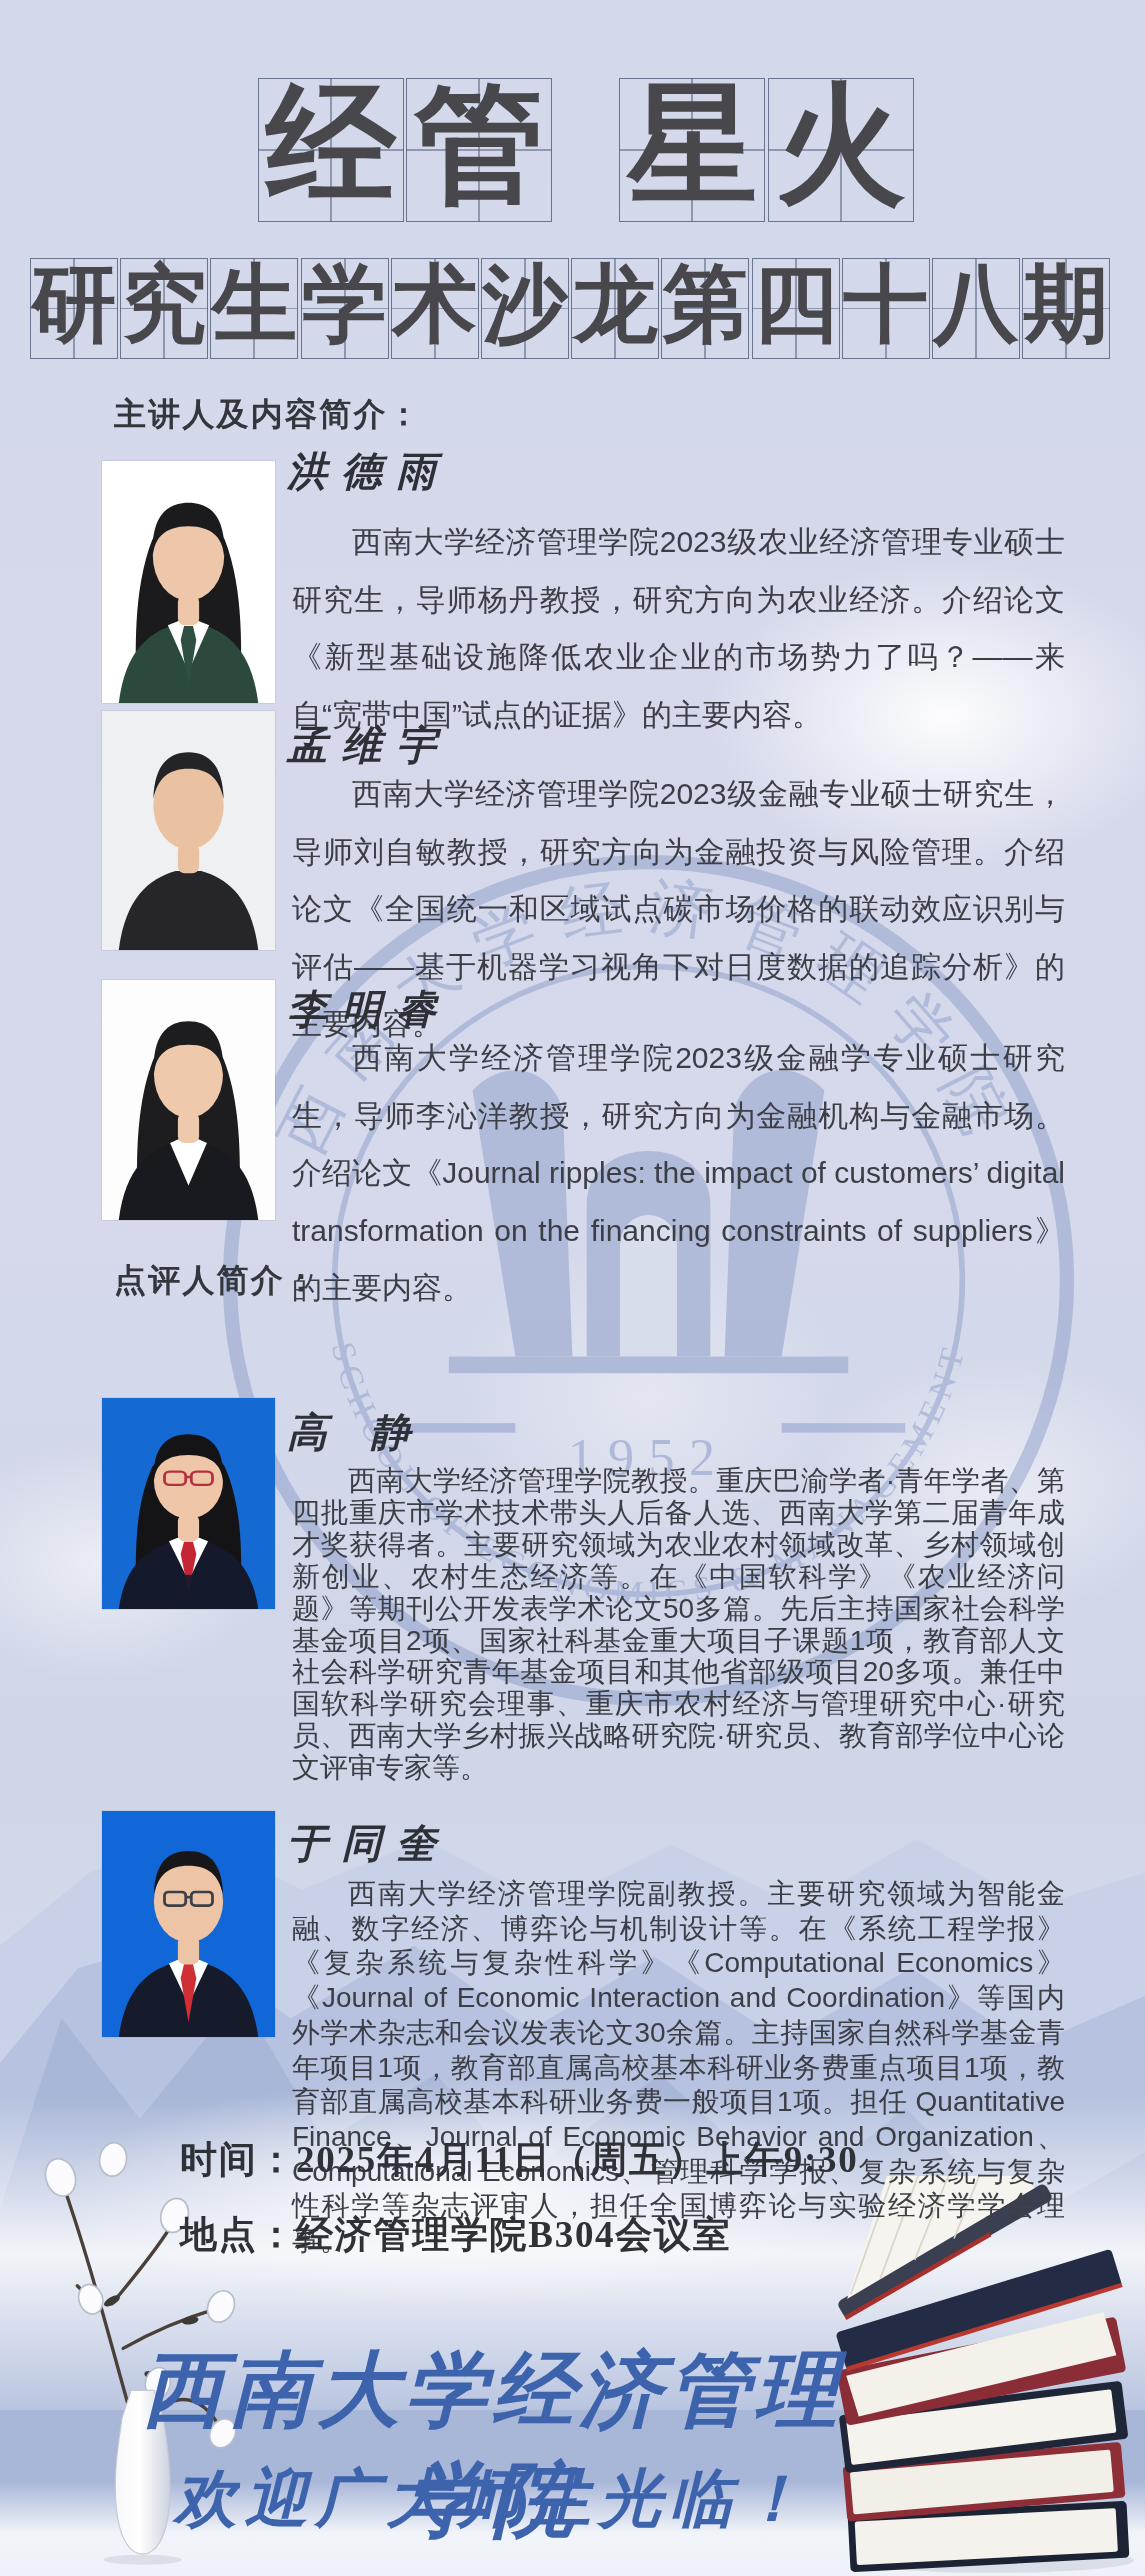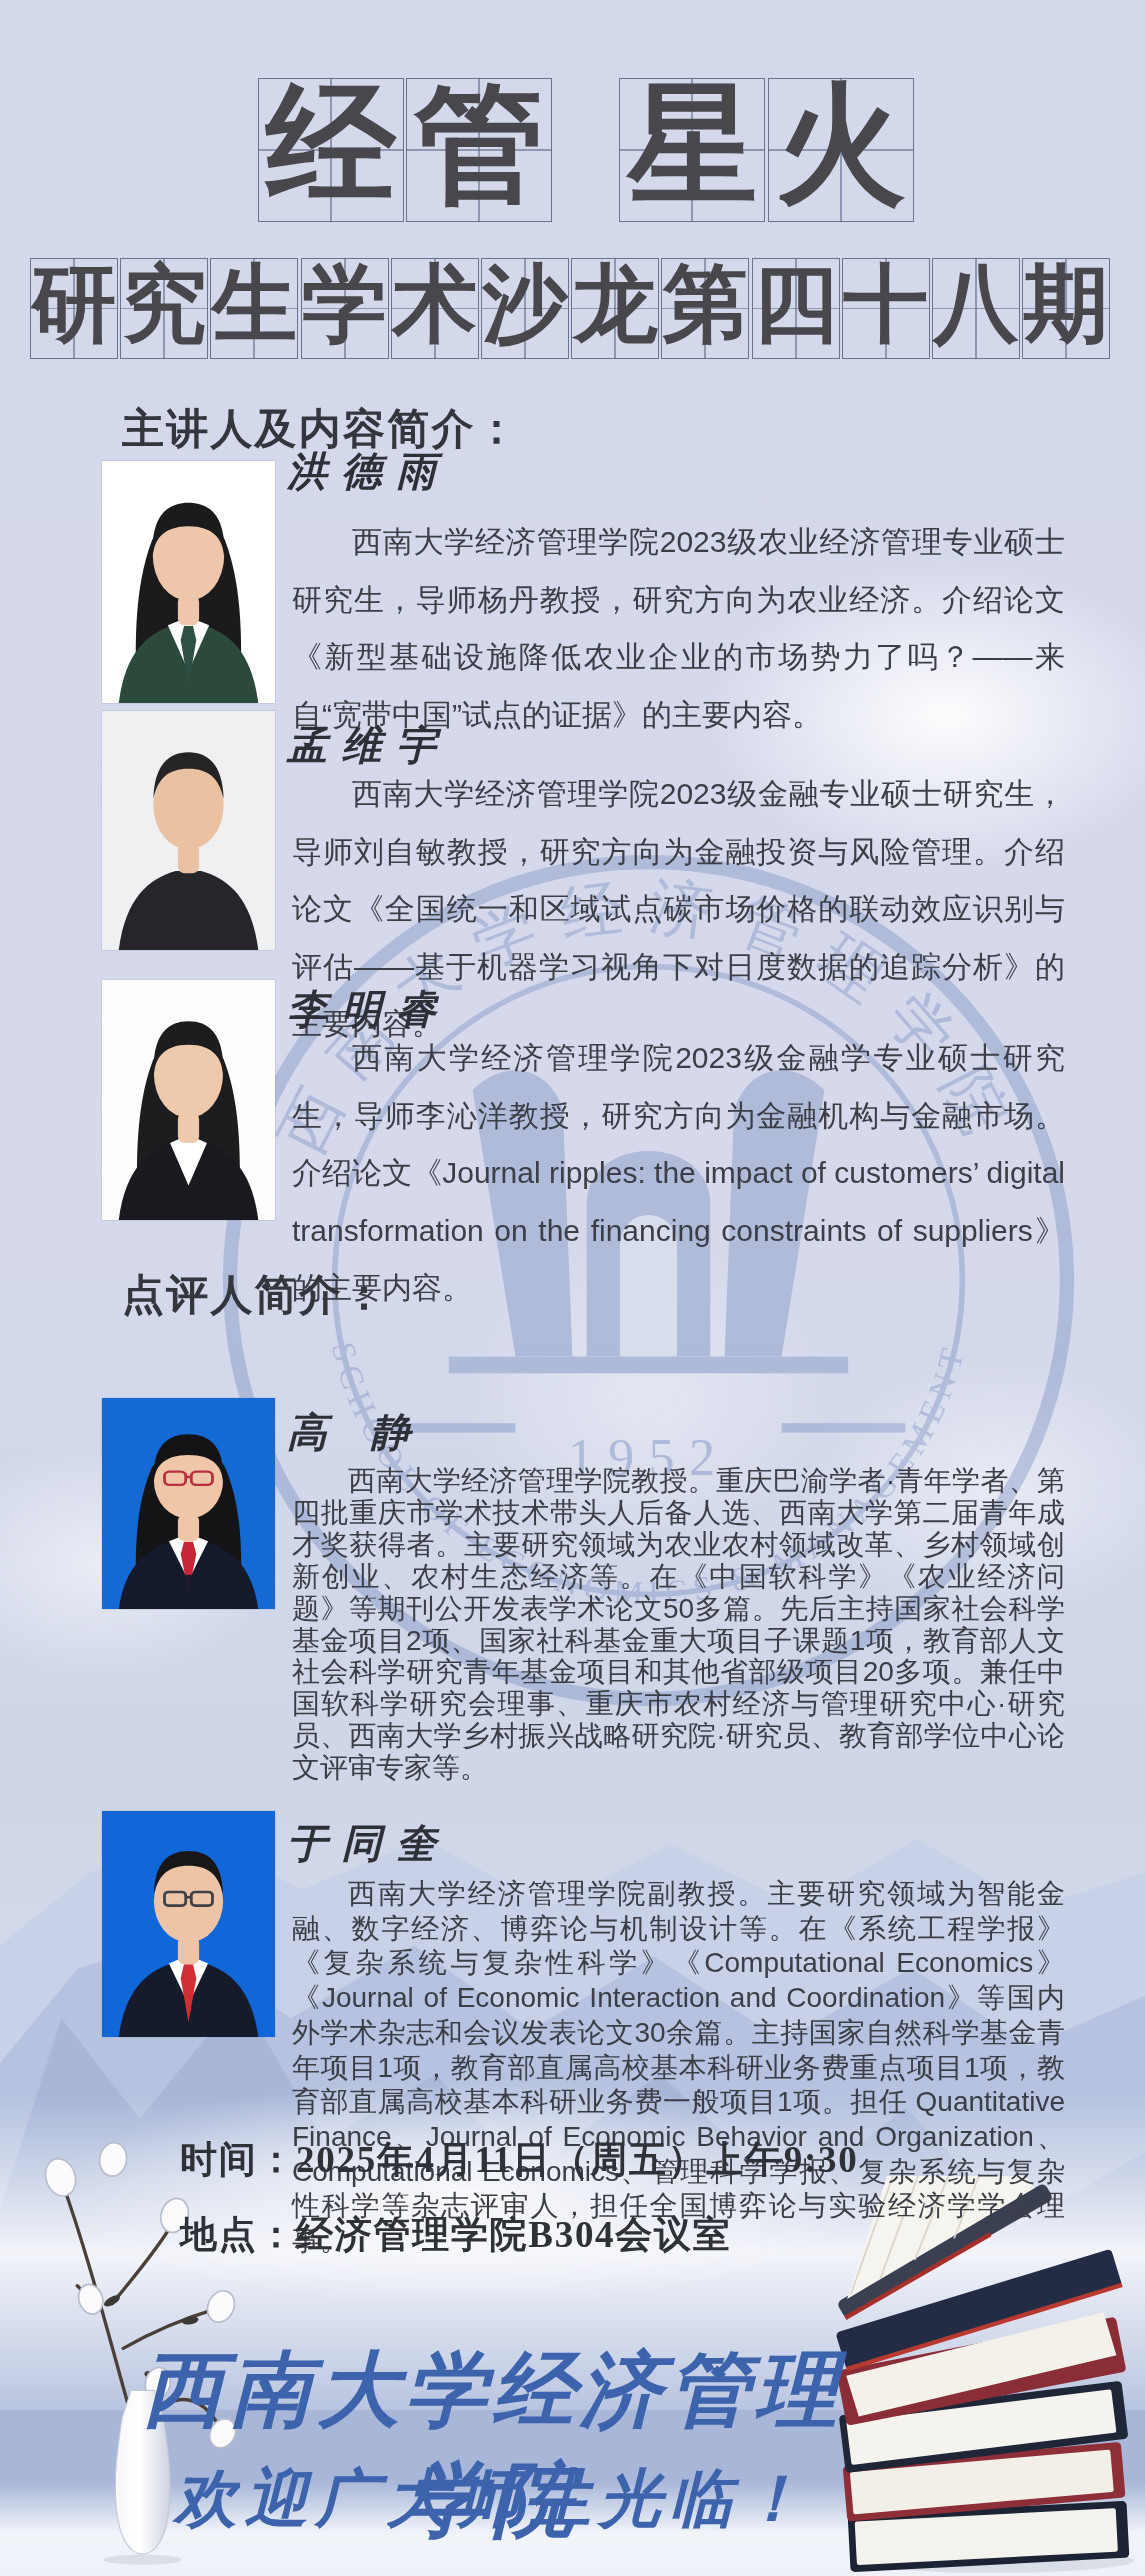--- a/index.html
+++ b/index.html
@@ -34,22 +34,22 @@
       linear-gradient(to right,transparent calc(50% - 0.6px),rgba(86,99,126,.55) calc(50% - 0.6px),rgba(86,99,126,.55) calc(50% + 0.6px),transparent calc(50% + 0.6px)),
       linear-gradient(to bottom,transparent calc(50% - 0.6px),rgba(86,99,126,.55) calc(50% - 0.6px),rgba(86,99,126,.55) calc(50% + 0.6px),transparent calc(50% + 0.6px));}
   .gbox .ch{position:absolute;left:-4.5px;top:-11.2px;right:-4.5px;bottom:-3.4px;display:flex;align-items:center;justify-content:center;
     font-weight:900;color:#47474c;font-family:"DejaVu Serif","Liberation Serif",serif;}
   .gbox-big{width:146px;height:144px;margin-right:2.2px;}
   .gbox-big .ch{font-size:130px;}
   .gbox-gap{margin-left:65px;}
   .gbox-small{width:88px;height:101px;margin-right:2.2px;}
   .gbox-small .ch{font-size:85px;}
   
-  .sec-h{position:absolute;left:106px;margin:16px;z-index:5;font-family:"Liberation Sans",sans-serif;
-    font-weight:800;font-size:42px;color:#33363c;letter-spacing:2.2px;}
+  .sec-h{position:absolute;left:106px;margin:8px;z-index:5;font-family:"Liberation Sans",sans-serif;
+    font-weight:800;font-size:32px;color:#33363c;letter-spacing:2.2px;}
   .sec-h1{top:385px;}
   .sec-h2{top:1251px;}
   
   .photo{position:absolute;left:102px;width:173px;z-index:5;box-shadow:0 0 0 0.6px rgba(120,130,160,.25);}
   .photo svg{display:block;width:100%;height:100%;}
   .pname{position:absolute;left:287px;z-index:5;font-size:40px;font-weight:700;color:#2e3037;
     letter-spacing:14.5px;font-family:"DejaVu Serif","Liberation Serif",serif;font-style:italic;}
   .bio{position:absolute;left:292px;width:773px;margin:0;z-index:5;text-align:justify;
     color:#3c3e46;text-indent:2em;font-family:Liberation Sans, sans-serif;}
   .bio-speaker{font-size:30px;line-height:1.92;}

